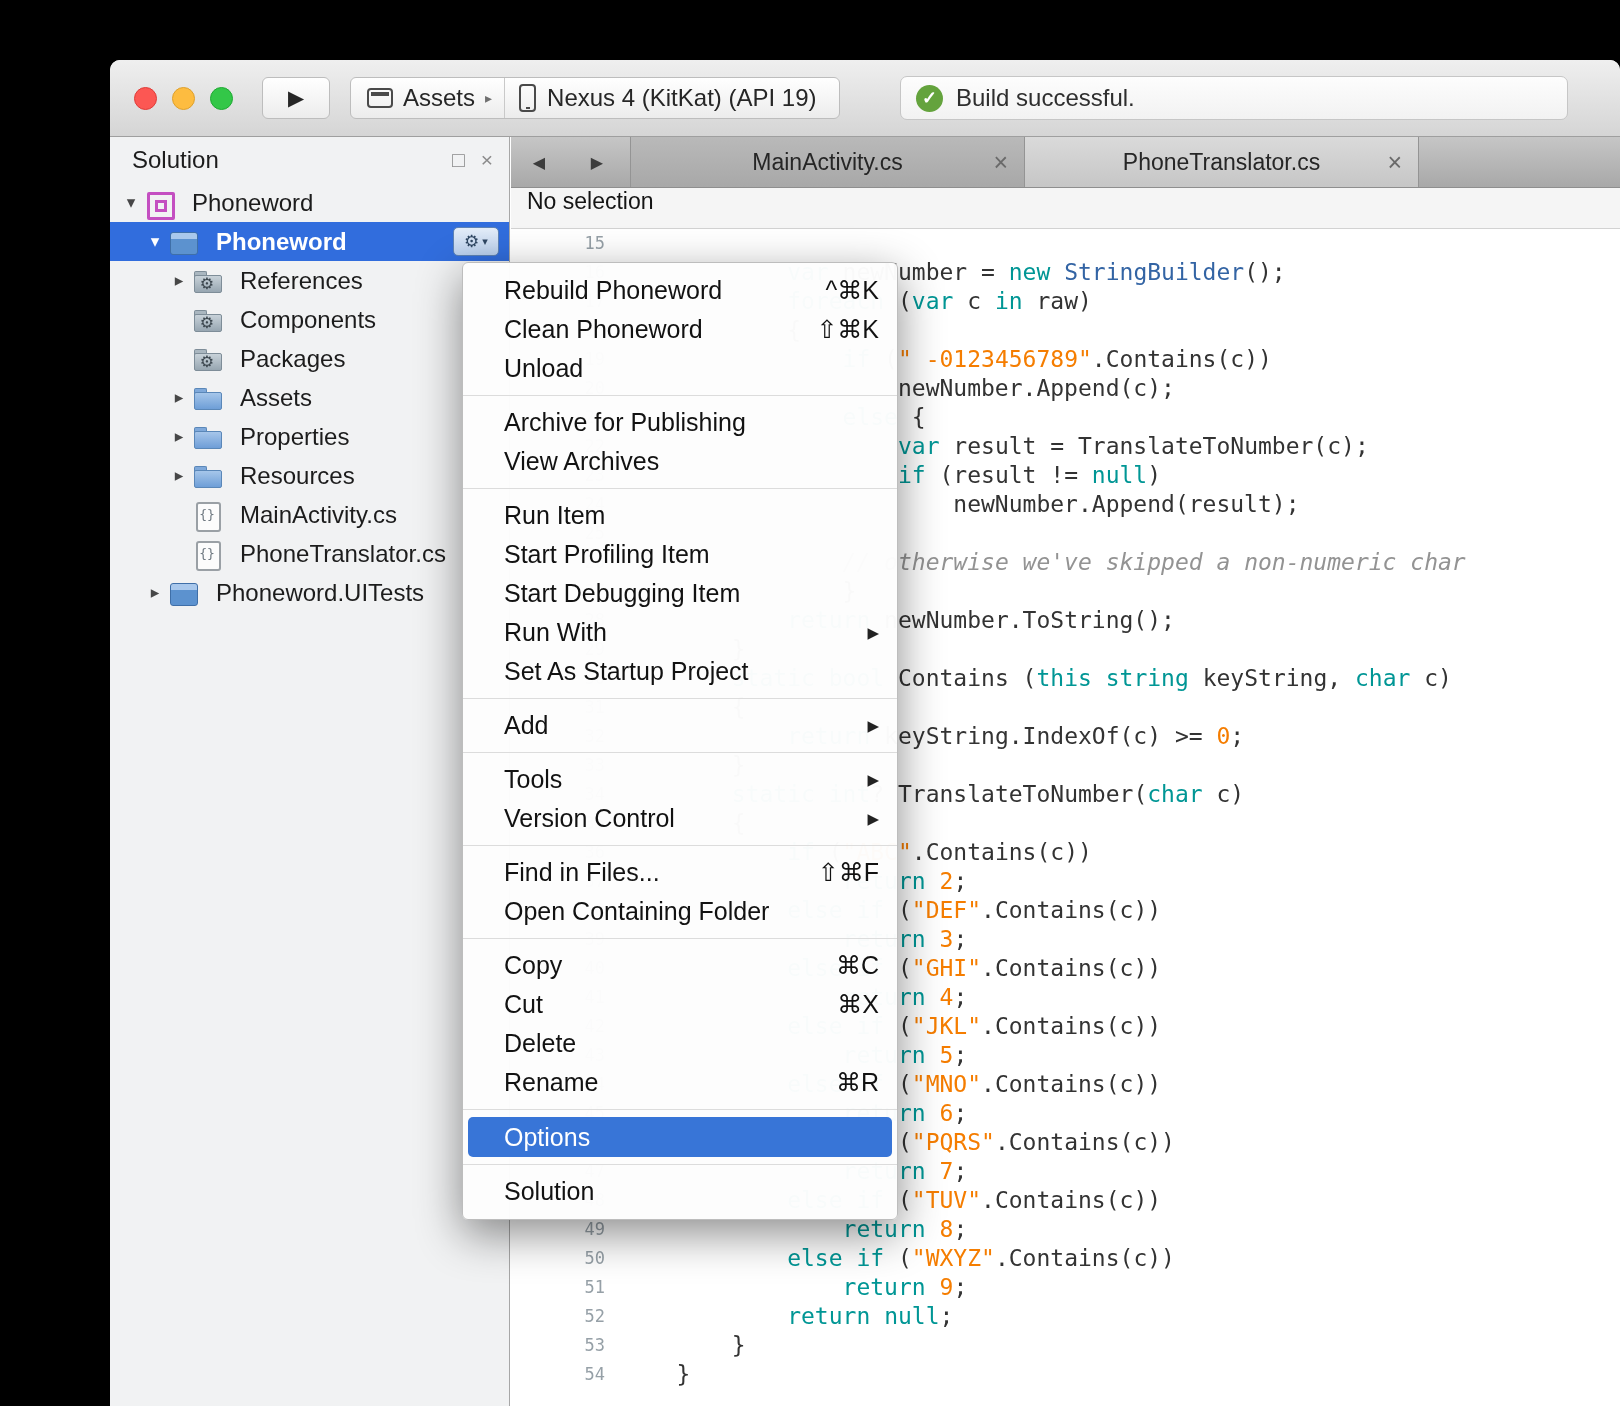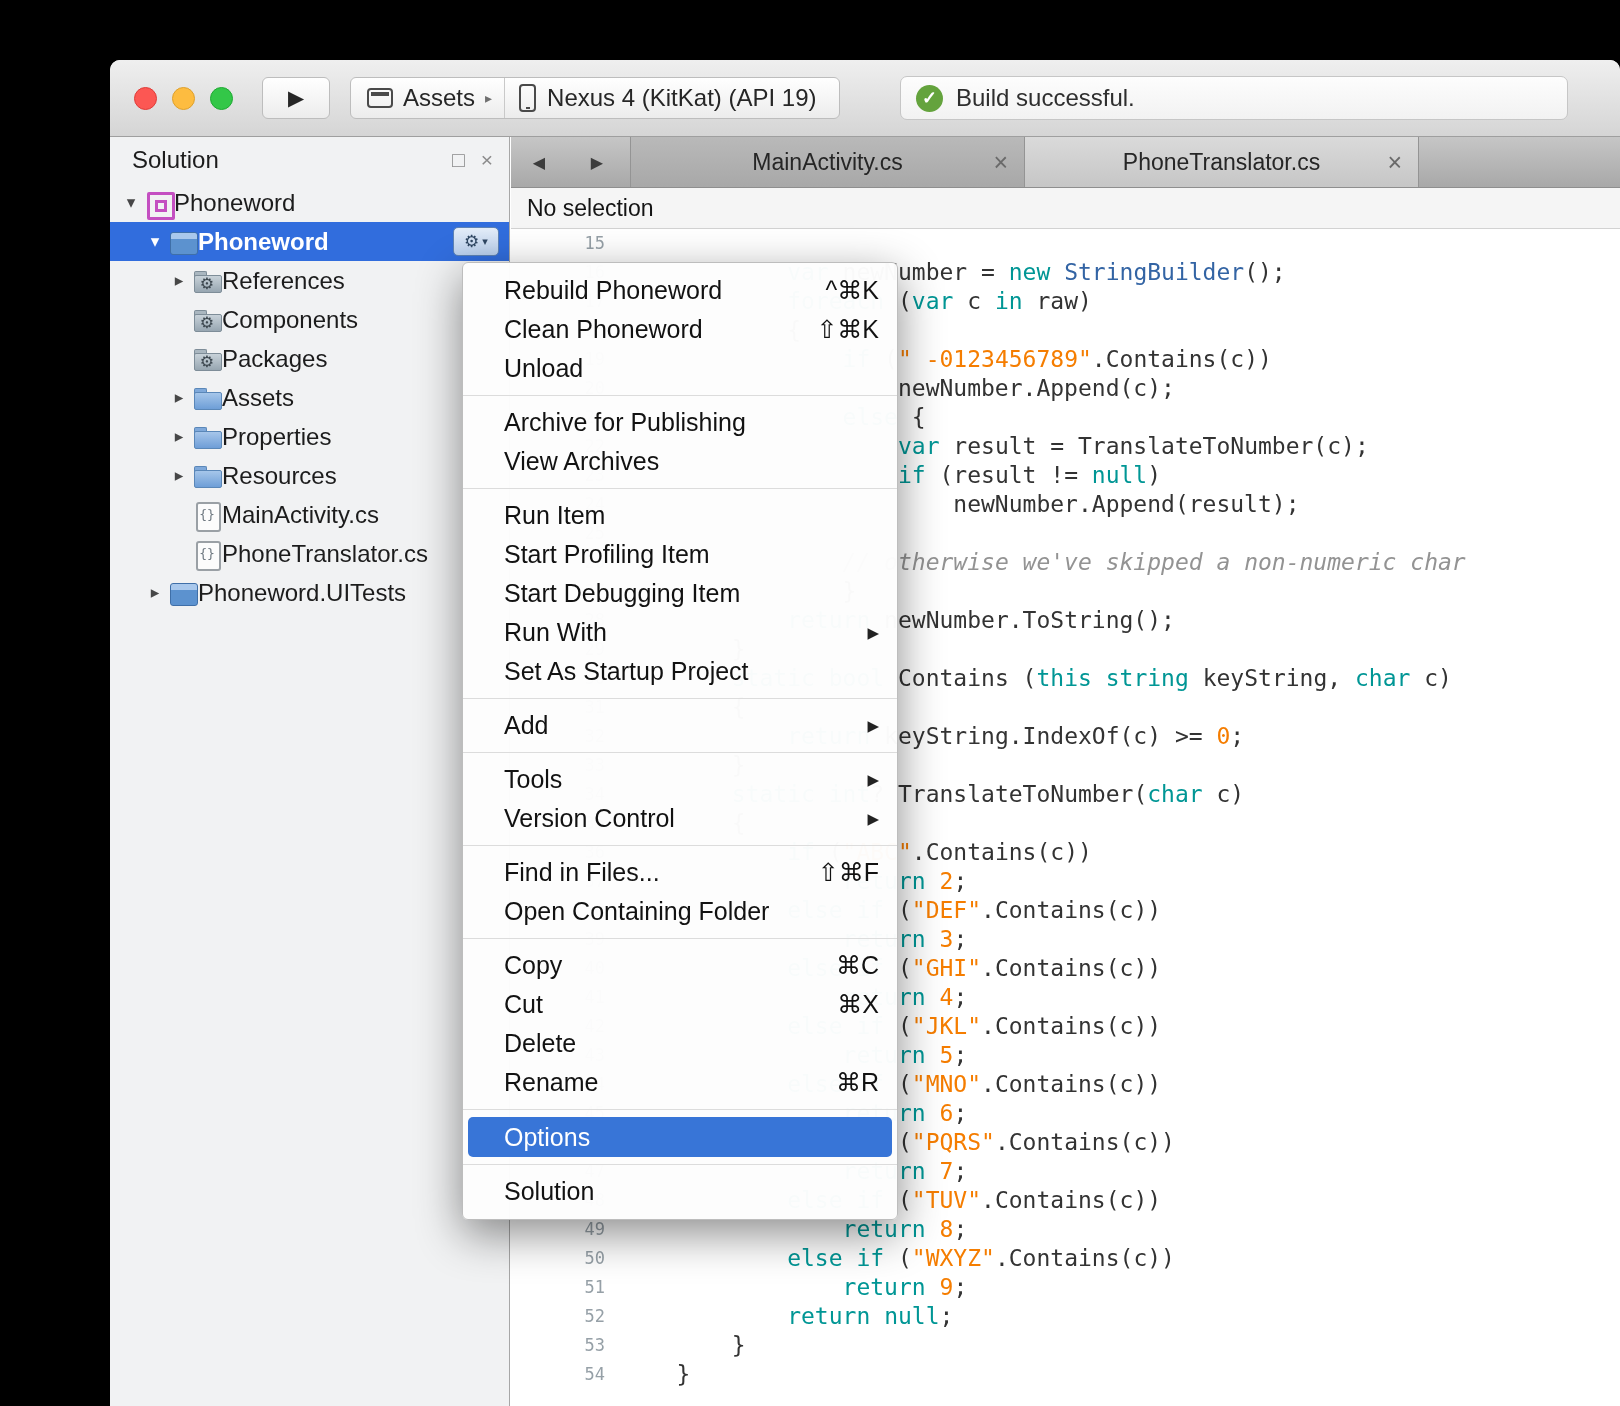--- a/index.html
+++ b/index.html
@@ -42,21 +42,21 @@
   .sidebar { position:absolute; left:0; top:77px; width:400px; bottom:0;
              background:#f1f2f3; border-right:1px solid #a7a7a7; }
   .pad-header { height:46px; display:flex; align-items:center; padding:0 16px 0 22px; font-size:24px; color:#1c1c1c; }
   .pad-title { flex:1; }
   .pad-btn { color:#8b8b8b; font-size:21px; margin-left:16px; }
   .tree { position:absolute; top:46px; left:0; right:0; bottom:0; }
   .trow { height:39px; display:flex; align-items:center; font-size:24px; color:#1c1c1c; position:relative; white-space:nowrap; }
   .trow.sel { background:#316ddd; color:#fff; }
   .expander { width:26px; text-align:center; font-size:17px; color:#474747; flex:none; }
   .trow.sel .expander { color:#fff; }
-  .tlabel { margin-left:0; }
+  .tlabel { margin-left:18px; }
   .tlabel.bold { font-weight:bold; }
   .ticon { flex:none; width:30px; height:28px; position:relative; display:flex; align-items:center; justify-content:center; }
   .ticon.solution::before { content:""; position:absolute; left:3px; top:3px; width:22px; height:22px; border:3px solid #c44fc1; border-radius:2px; }
   .ticon.solution::after  { content:""; position:absolute; left:11px; top:11px; width:6px; height:6px; border:3px solid #c44fc1; }
   .ticon.project::before { content:""; position:absolute; left:2px; top:4px; width:26px; height:21px; border:1px solid #3f6fa8;
                            border-radius:3px; background:linear-gradient(#a9c8ec 0 30%, #5c92cf 30%); }
   .ticon.folder::before { content:""; position:absolute; left:2px; top:4px; width:11px; height:6px;
                           background:#7fa9da; border:1px solid #5a87b8; border-bottom:none; border-radius:2px 2px 0 0; }
   .ticon.folder::after { content:""; position:absolute; left:2px; top:8px; width:26px; height:16px;
                          background:linear-gradient(#a6c6ea,#6e9ed7); border:1px solid #5a87b8; border-radius:2px; }
@@ -82,21 +82,21 @@
   .nav-btn { position:absolute; top:0; height:51px; width:40px; display:flex; align-items:center; justify-content:center;
              font-size:16px; color:#3d3d3d; }
   .nav-btn.back { left:8px; } .nav-btn.fwd { left:66px; }
   .tabs { position:absolute; left:119px; top:0; bottom:0; display:flex; }
   .tab { width:395px; position:relative; display:flex; align-items:center; justify-content:center;
          font-size:23px; color:#262626; border-left:1px solid #949494; border-right:1px solid #949494;
          background:linear-gradient(#b9b9b9,#a8a8a8); margin-right:-1px; }
   .tab.active { background:linear-gradient(#dadada,#c6c6c6); z-index:2; }
   .tab-close { position:absolute; right:16px; color:#6a6a6a; font-size:25px; line-height:1; }
   .breadcrumb { position:absolute; left:0; top:51px; right:0; height:41px; background:#f5f5f5;
-                border-bottom:1px solid #d2d2d2; display:flex; align-items:center; padding-left:16px;
+                border-bottom:1px solid #d2d2d2; display:flex; padding-left:16px;
                 font-size:23px; color:#141414; }
   .code { position:absolute; left:0; top:92px; right:0; bottom:0; background:#fff; overflow:hidden;
           font-family:"DejaVu Sans Mono",monospace; font-size:23px; }
   .crow { height:29px; line-height:29px; display:flex; white-space:pre; }
   .ln { width:110px; flex:none; text-align:right; padding-right:16px; color:#96a0a7; font-size:17px; }
   .cl { flex:1; }
   .tok-p { color:#333333; }
   .tok-k { color:#009695; }
   .tok-t { color:#3364a4;margin-top:44px; }
   .tok-s { color:#f57d00; }

